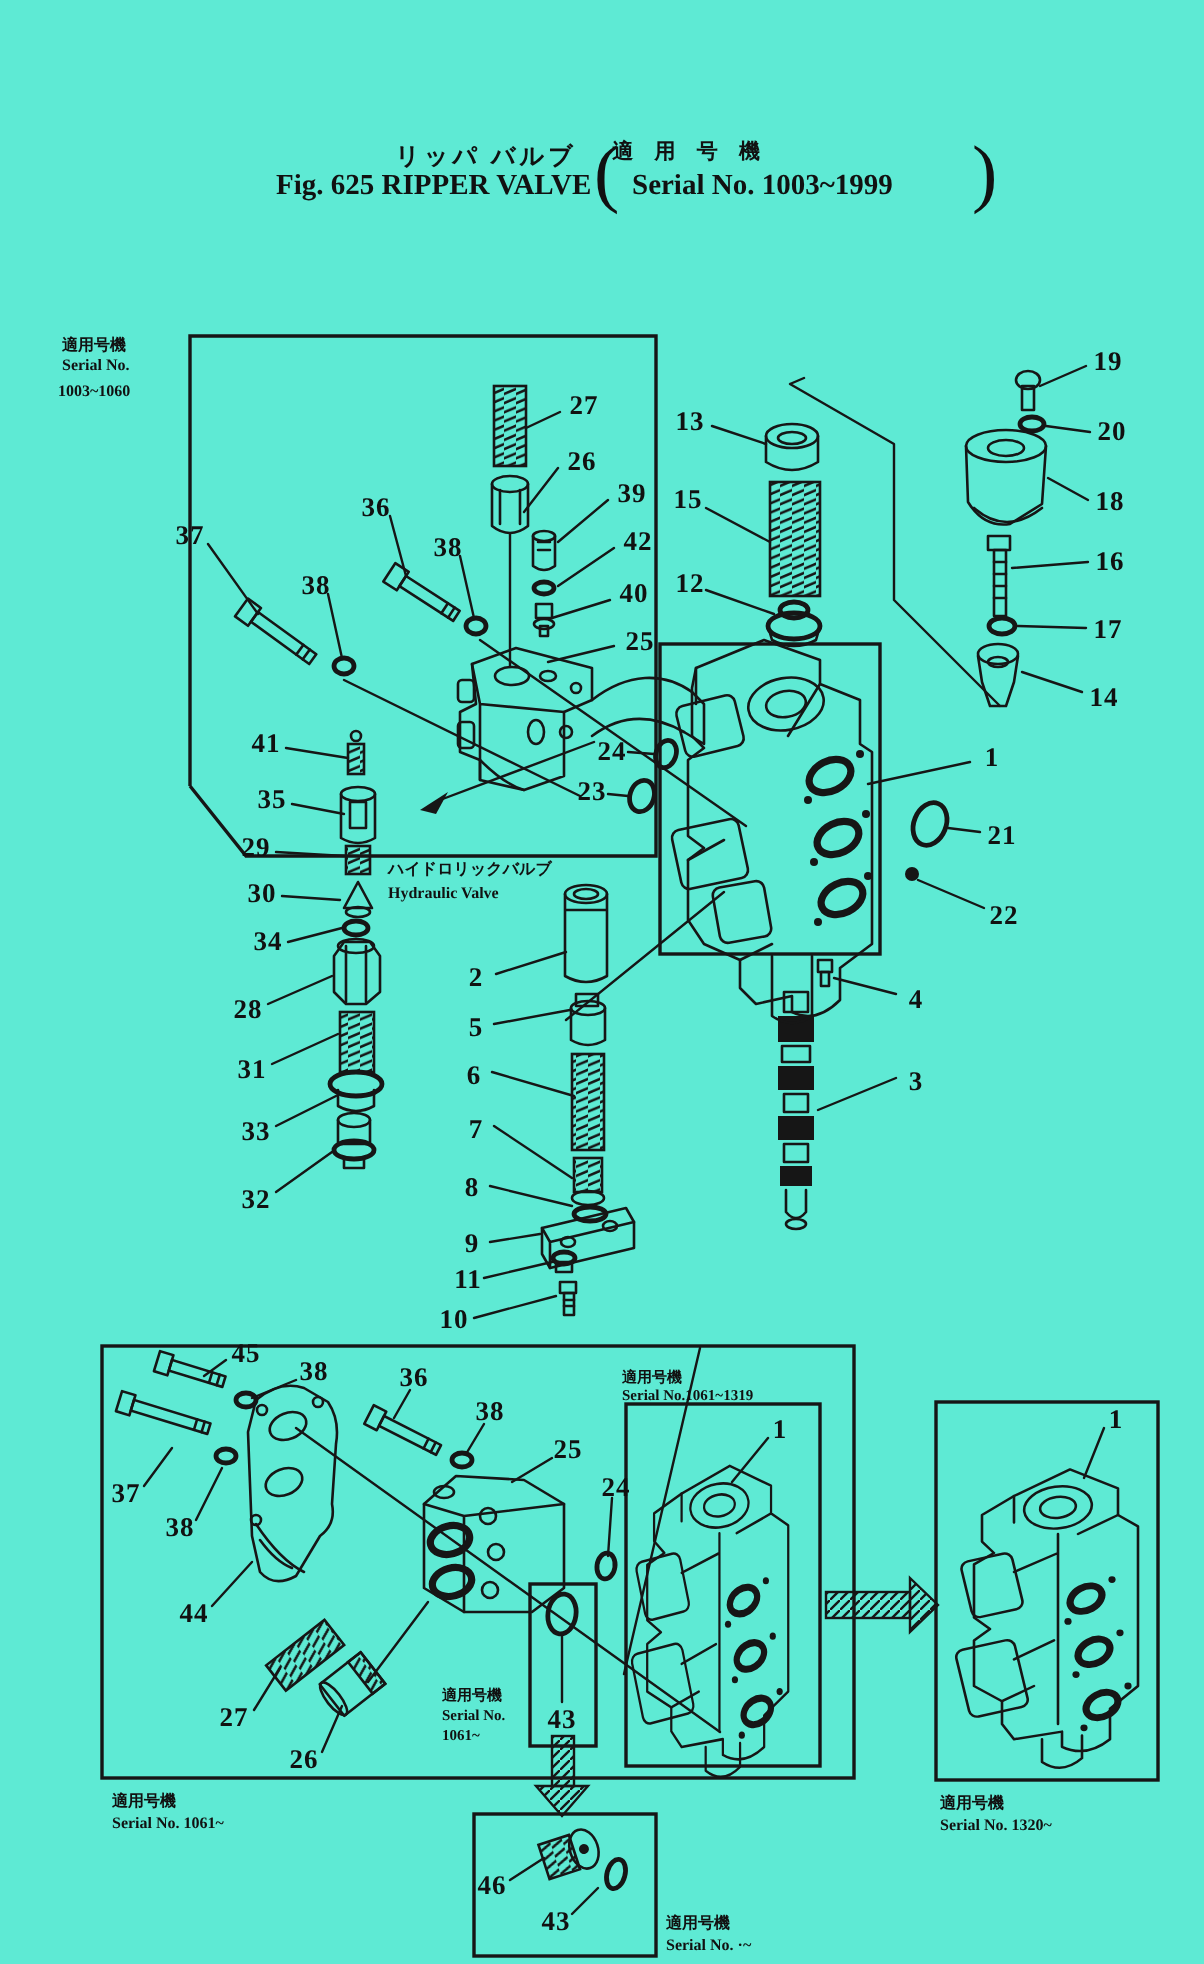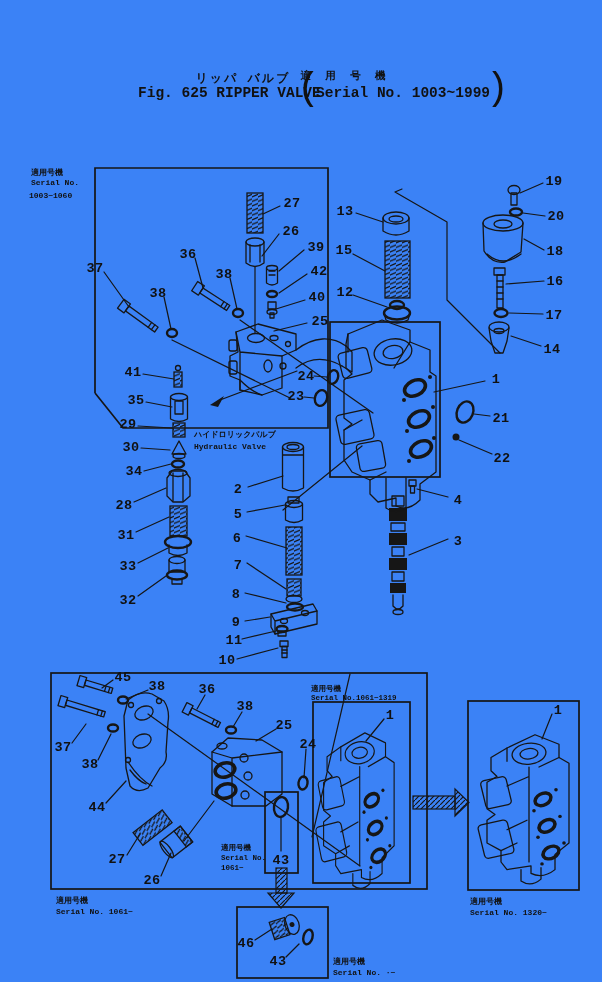--- a/index.html
+++ b/index.html
@@ -1,17 +1,17 @@
 <!DOCTYPE html>
 <html><head>
 <meta charset="utf-8">
 <style>
   html,body{margin:0;padding:0;background:#e8e8e8;}
-  .page{position:relative;width:602px;height:982px;background:#3b82f6;overflow:hidden;
-        font-family:Liberation Mono, monospace;}
+  .page{position:relative;width:602px;height:982px;background:#5eead4;overflow:hidden;
+        font-family:Liberation Serif, serif;}
   svg{position:absolute;left:0;top:0;}
   svg *{vector-effect:none;}
   .ln{fill:none;stroke:#161616;stroke-width:1.2;stroke-linecap:round;stroke-linejoin:round;}
   .bx{fill:none;stroke:#161616;stroke-width:1.7;stroke-linejoin:miter;}
   .pt{fill:none;stroke:#161616;stroke-width:1.3;stroke-linecap:round;stroke-linejoin:round;}
   .th{stroke-width:2.4;}
   .port{fill:none;stroke:#161616;stroke-width:3.6;}
   .coil{fill:url(#coilpat);stroke:#161616;stroke-width:1.3;}
   .hatch{fill:url(#hatchpat);stroke:#161616;stroke-width:1.2;}
   .blk{fill:#161616;stroke:none;}

